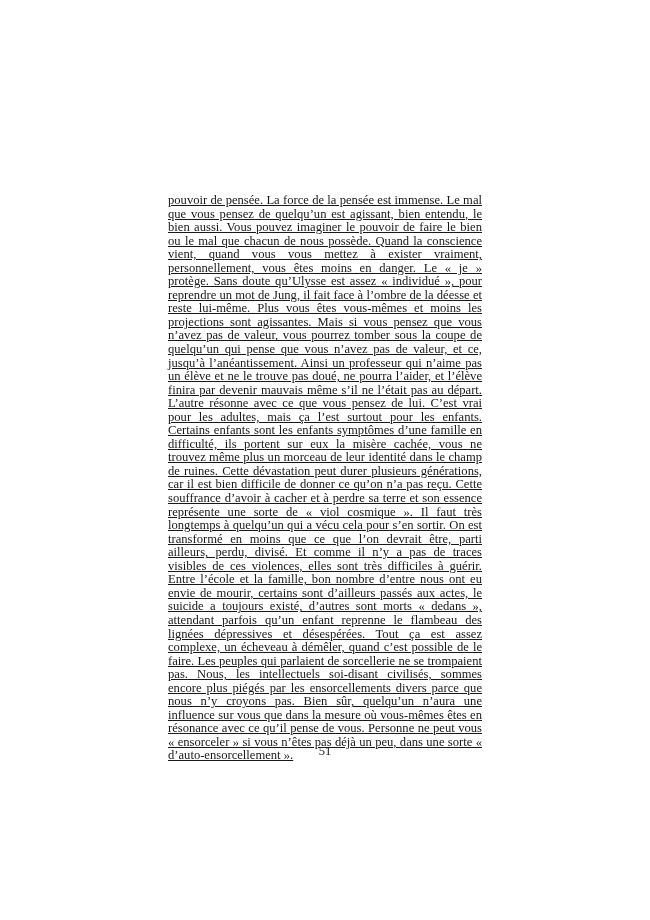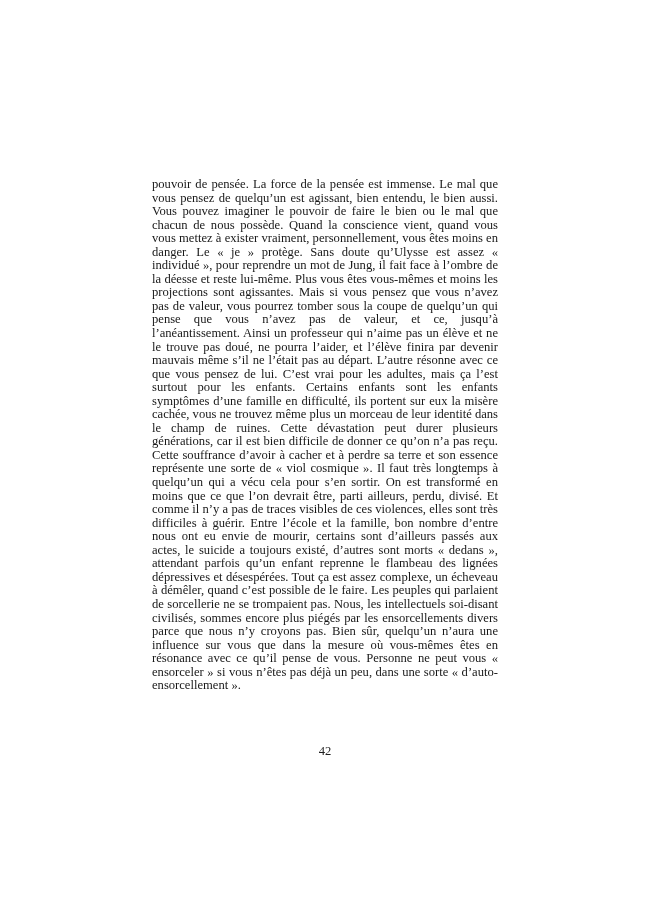--- a/index.html
+++ b/index.html
@@ -27,36 +27,37 @@
     width: 346px;
     text-align: justify;
     text-justify: inter-word;
     font-size: 12.6px;
     line-height: 13.55px;
     color: #181818;
     hyphens: none;
     -webkit-hyphens: none;
   }
   .body-paragraph {
-    margin: 0;
+    margin: 16px;
     text-align: justify;
     text-indent: 0;
+    text-decoration: underline;
   }
   .page-number {
     position: absolute;
     left: 0;
     top: 744px;
     width: 650px;
     text-align: center;
     font-size: 12.6px;
     line-height: 14px;
     color: #1d1d1d;
   }
 </style>
 </head>
 <body>
 
 <div class="page">
   <div class="text-block">
     <p class="body-paragraph">pouvoir de pensée. La force de la pensée est immense. Le mal que vous pensez de quelqu’un est agissant, bien entendu, le bien aussi. Vous pouvez imaginer le pouvoir de faire le bien ou le mal que chacun de nous possède. Quand la conscience vient, quand vous vous mettez à exister vraiment, personnellement, vous êtes moins en danger. Le « je » protège. Sans doute qu’Ulysse est assez « individué », pour reprendre un mot de Jung, il fait face à l’ombre de la déesse et reste lui-même. Plus vous êtes vous-mêmes et moins les projections sont agissantes. Mais si vous pensez que vous n’avez pas de valeur, vous pourrez tomber sous la coupe de quelqu’un qui pense que vous n’avez pas de valeur, et ce, jusqu’à l’anéantissement. Ainsi un professeur qui n’aime pas un élève et ne le trouve pas doué, ne pourra l’aider, et l’élève finira par devenir mauvais même s’il ne l’était pas au départ. L’autre résonne avec ce que vous pensez de lui. C’est vrai pour les adultes, mais ça l’est surtout pour les enfants. Certains enfants sont les enfants symptômes d’une famille en difficulté, ils portent sur eux la misère cachée, vous ne trouvez même plus un morceau de leur identité dans le champ de ruines. Cette dévastation peut durer plusieurs générations, car il est bien difficile de donner ce qu’on n’a pas reçu. Cette souffrance d’avoir à cacher et à perdre sa terre et son essence représente une sorte de « viol cosmique ». Il faut très longtemps à quelqu’un qui a vécu cela pour s’en sortir. On est transformé en moins que ce que l’on devrait être, parti ailleurs, perdu, divisé. Et comme il n’y a pas de traces visibles de ces violences, elles sont très difficiles à guérir. Entre l’école et la famille, bon nombre d’entre nous ont eu envie de mourir, certains sont d’ailleurs passés aux actes, le suicide a toujours existé, d’autres sont morts « dedans », attendant parfois qu’un enfant reprenne le flambeau des lignées dépressives et désespérées. Tout ça est assez complexe, un écheveau à démêler, quand c’est possible de le faire. Les peuples qui parlaient de sorcellerie ne se trompaient pas. Nous, les intellectuels soi-disant civilisés, sommes encore plus piégés par les ensorcellements divers parce que nous n’y croyons pas. Bien sûr, quelqu’un n’aura une influence sur vous que dans la mesure où vous-mêmes êtes en résonance avec ce qu’il pense de vous. Personne ne peut vous « ensorceler » si vous n’êtes pas déjà un peu, dans une sorte « d’auto-ensorcellement ».</p>
   </div>
-  <div class="page-number">42</div>
+  <div class="page-number">51</div>
 </div>
 
 </body></html>

